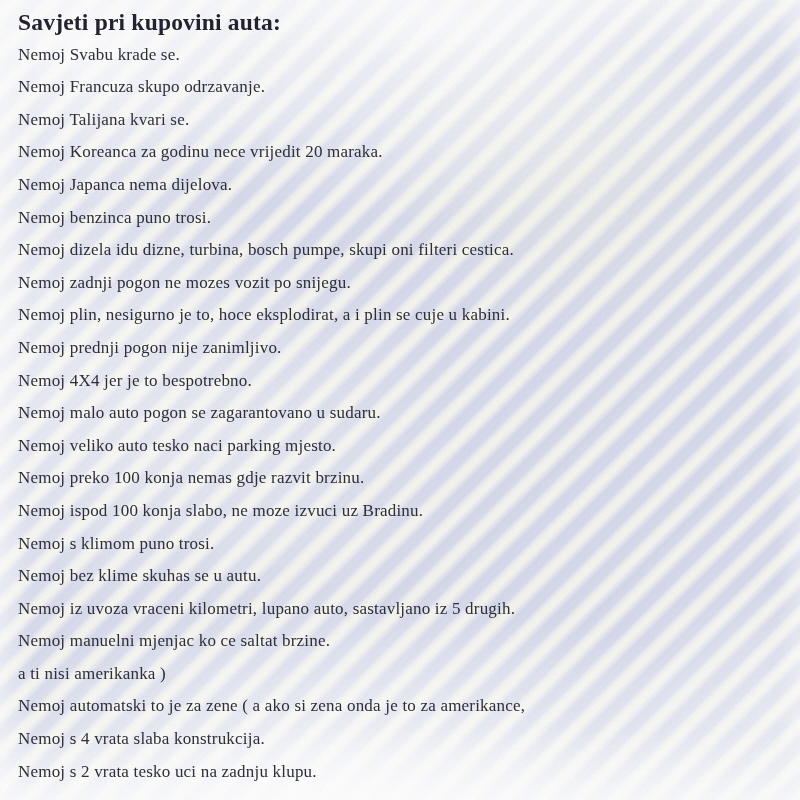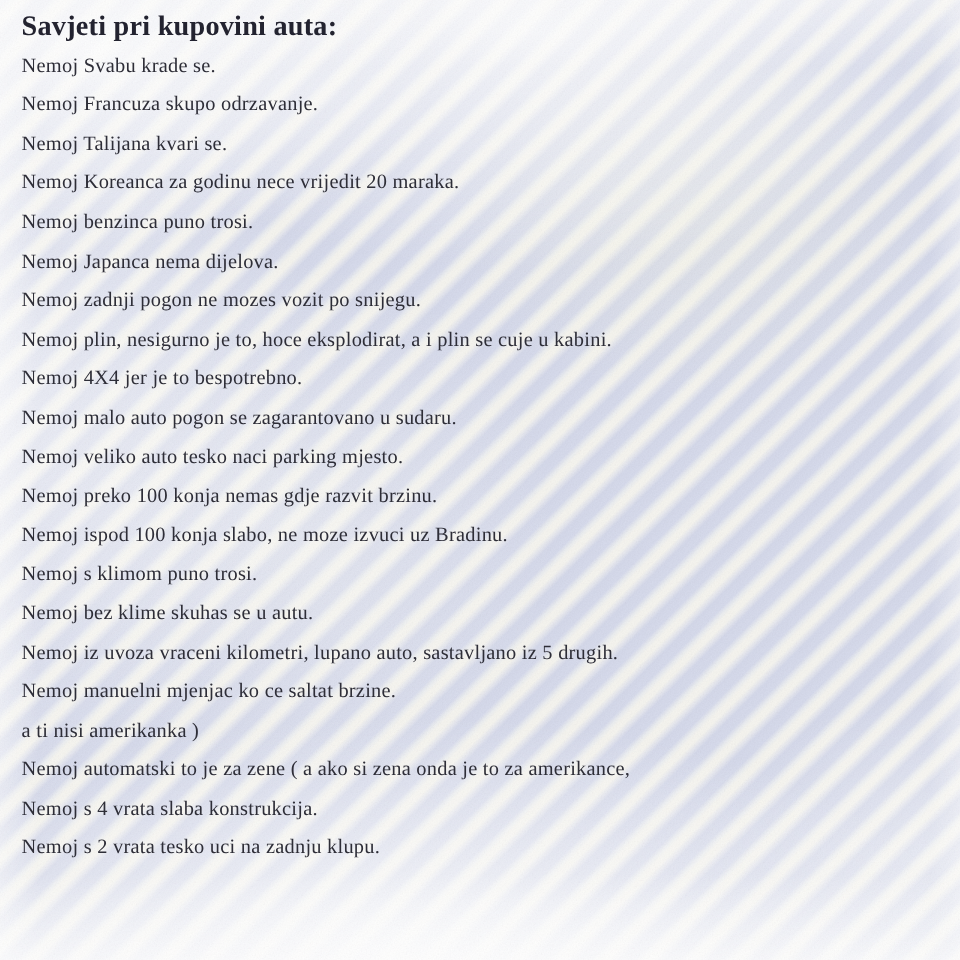--- a/index.html
+++ b/index.html
@@ -80,24 +80,26 @@
 <div id="page">
   <div class="stripe-layer"></div>
   <div class="fade-layer"></div>
 
   <div class="text-block">
     <div class="row title">Savjeti pri kupovini auta:</div>
     <div class="row">Nemoj Svabu krade se.</div>
     <div class="row">Nemoj Francuza skupo odrzavanje.</div>
     <div class="row">Nemoj Talijana kvari se.</div>
     <div class="row">Nemoj Koreanca za godinu nece vrijedit 20 maraka.</div>
+    <div class="row">Nemoj Japanca nema dijelova.</div>
     <div class="row">Nemoj benzinca puno trosi.</div>
-    <div class="row">Nemoj Japanca nema dijelova.</div>
+    <div class="row">Nemoj dizela idu dizne, turbina, bosch pumpe, skupi oni filteri cestica.</div>
     <div class="row">Nemoj zadnji pogon ne mozes vozit po snijegu.</div>
     <div class="row">Nemoj plin, nesigurno je to, hoce eksplodirat, a i plin se cuje u kabini.</div>
+    <div class="row">Nemoj prednji pogon nije zanimljivo.</div>
     <div class="row">Nemoj 4X4 jer je to bespotrebno.</div>
     <div class="row">Nemoj malo auto pogon se zagarantovano u sudaru.</div>
     <div class="row">Nemoj veliko auto tesko naci parking mjesto.</div>
     <div class="row">Nemoj preko 100 konja nemas gdje razvit brzinu.</div>
     <div class="row">Nemoj ispod 100 konja slabo, ne moze izvuci uz Bradinu.</div>
     <div class="row">Nemoj s klimom puno trosi.</div>
     <div class="row">Nemoj bez klime skuhas se u autu.</div>
     <div class="row">Nemoj iz uvoza vraceni kilometri, lupano auto, sastavljano iz 5 drugih.</div>
     <div class="row">Nemoj manuelni mjenjac ko ce saltat brzine.</div>
     <div class="row">a ti nisi amerikanka )</div>

